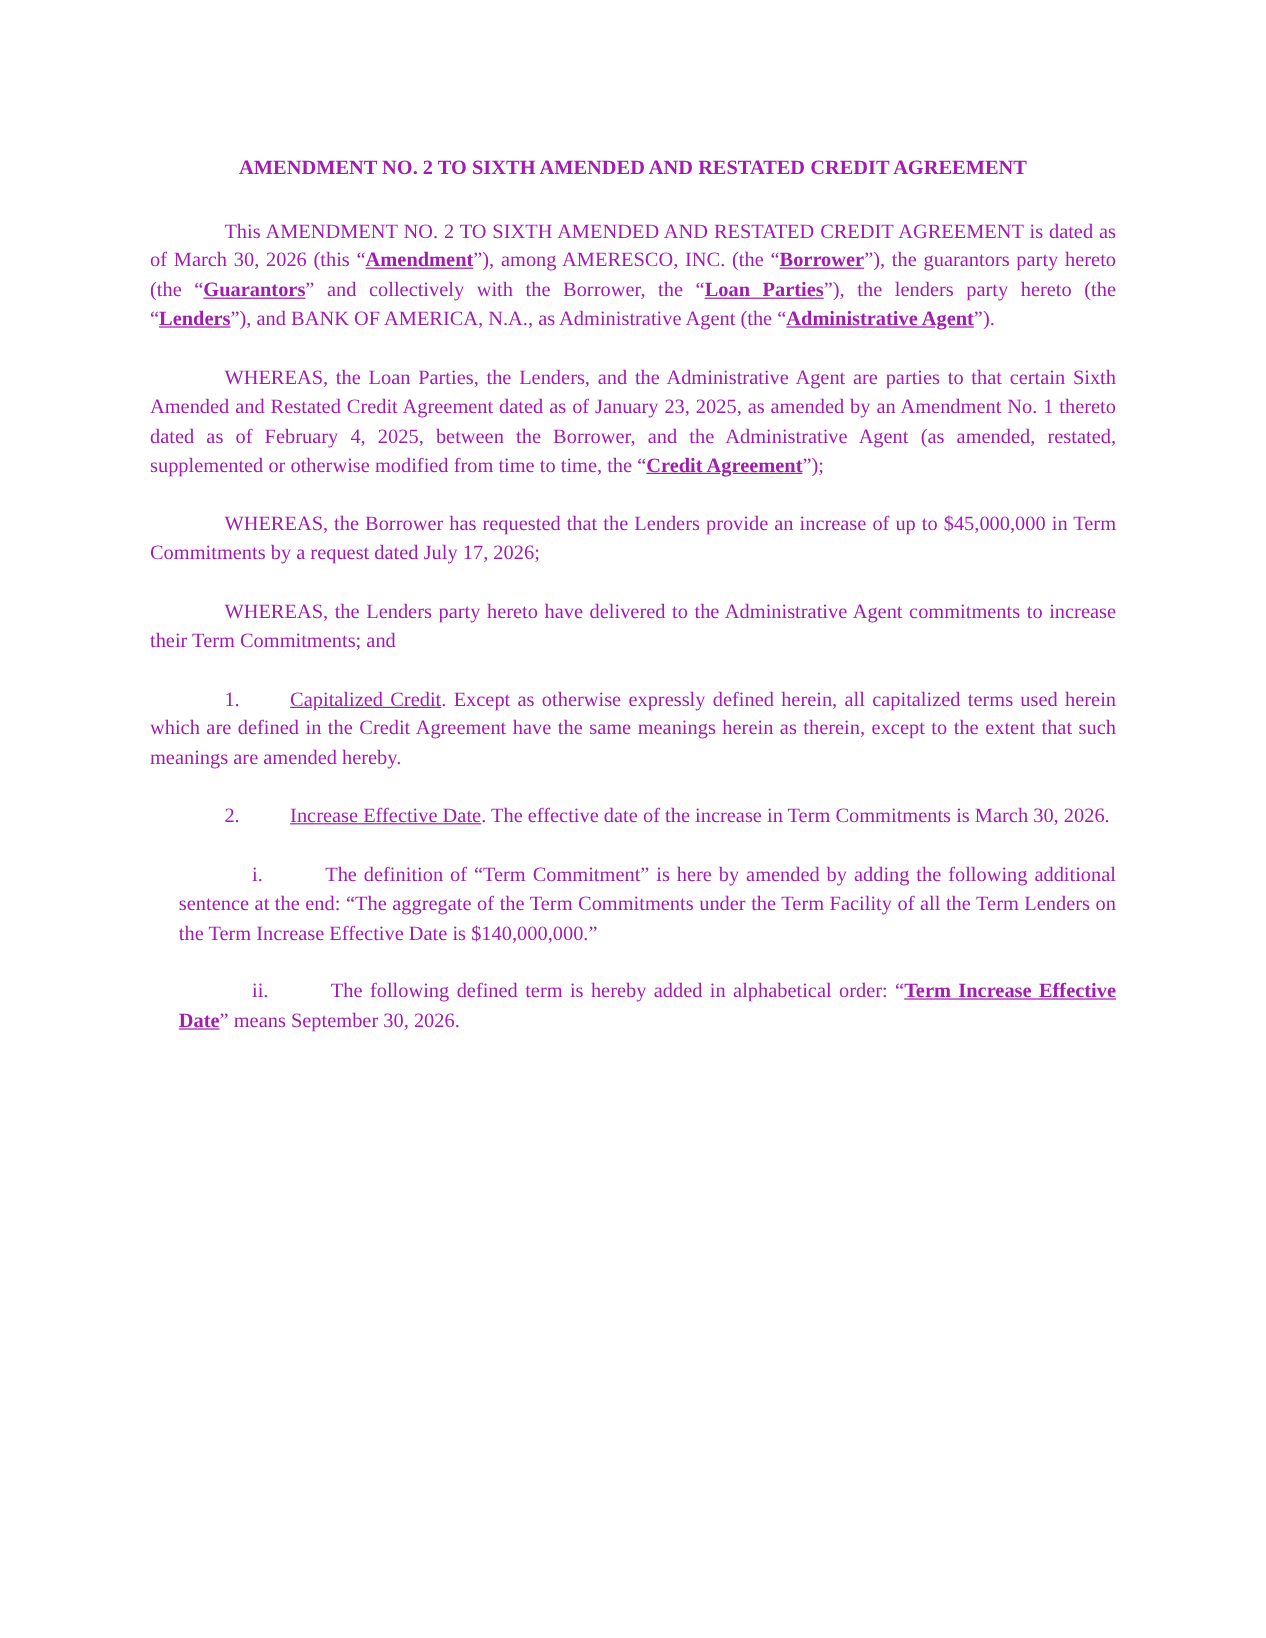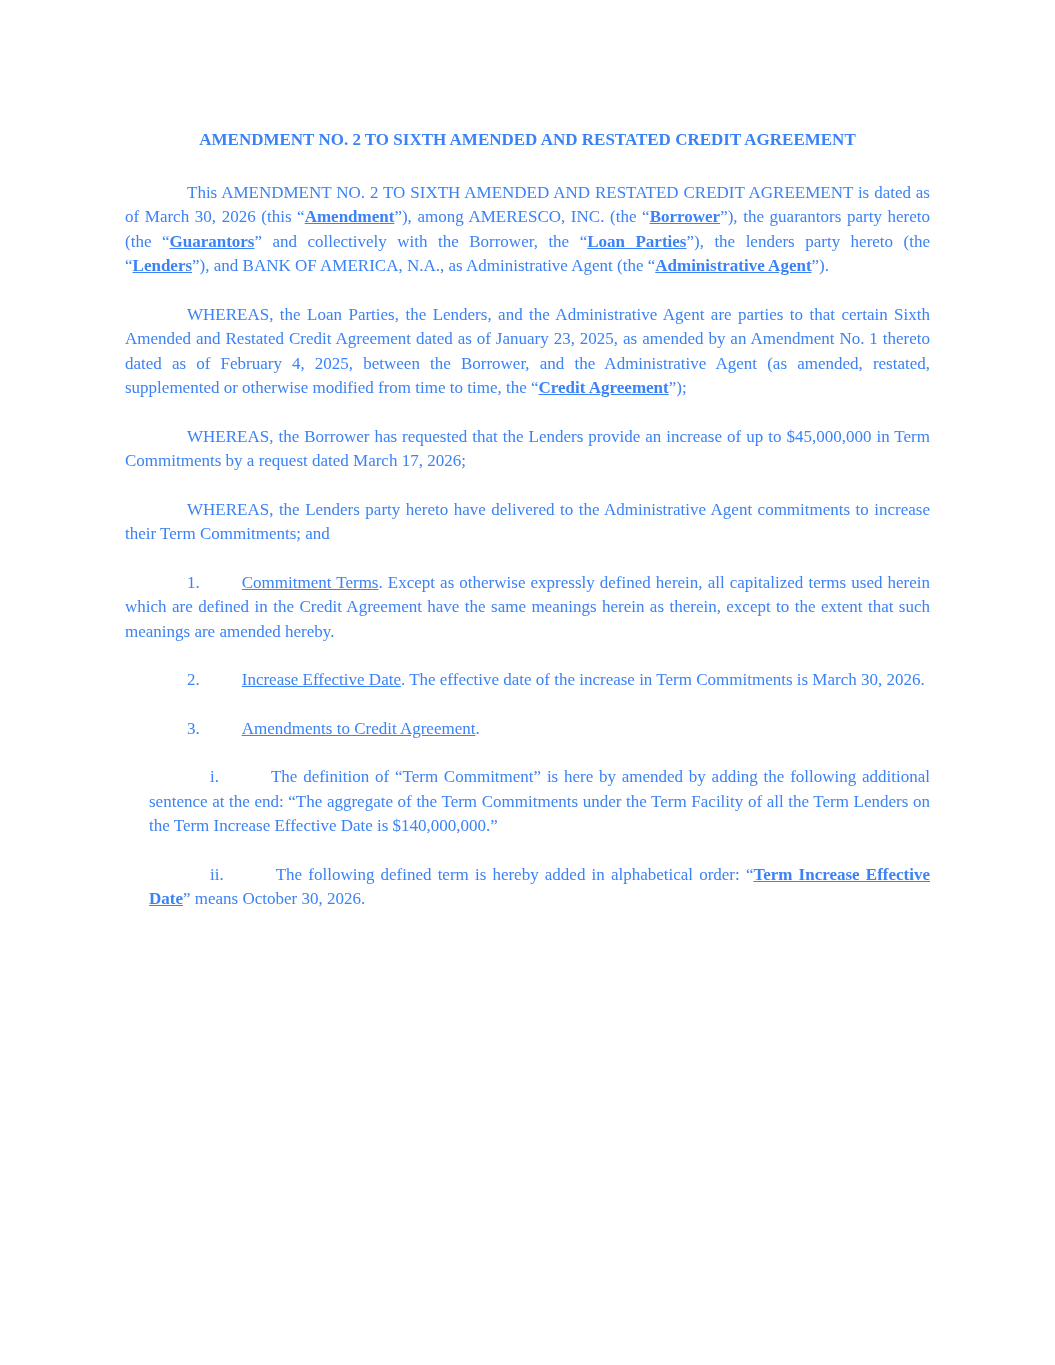--- a/index.html
+++ b/index.html
@@ -7,21 +7,21 @@
     position: relative;
     width: 1055px;
     height: 1365px;
     margin: 0 auto;
     background: #ffffff;
     box-sizing: border-box;
     padding: 128px 125px 0 125px;
     font-family: "Liberation Serif", serif;
     font-size: 17px;
     line-height: 24.5px;
-    color: #3b82f6;
+    color: #a21caf;
     overflow: hidden;
   }
   .doc-title {
     font-weight: bold;
     text-align: center;
     max-width: 700px;
     margin: 0 auto 28px auto;
   }
   p.par {
     margin: 0 0 24px 0;
@@ -42,30 +42,29 @@
 <body>
 
 <div class="page">
 
   <div class="doc-title">AMENDMENT NO. 2 TO SIXTH AMENDED AND RESTATED CREDIT AGREEMENT</div>
 
   <p class="par"><span>This AMENDMENT NO. 2 TO SIXTH AMENDED AND RESTATED CREDIT AGREEMENT is dated as of March 30, 2026 (this “</span><span class="term">Amendment</span><span>”), among AMERESCO, INC. (the “</span><span class="term">Borrower</span><span>”), the guarantors party hereto (the “</span><span class="term">Guarantors</span><span>” and collectively with the Borrower, the “</span><span class="term">Loan Parties</span><span>”), the lenders party hereto (the “</span><span class="term">Lenders</span><span>”), and BANK OF AMERICA, N.A., as Administrative Agent (the “</span><span class="term">Administrative Agent</span><span>”).</span></p>
 
   <p class="par"><span>WHEREAS, the Loan Parties, the Lenders, and the Administrative Agent are parties to that certain Sixth Amended and Restated Credit Agreement dated as of January 23, 2025, as amended by an Amendment No. 1 thereto dated as of February 4, 2025, between the Borrower, and the Administrative Agent (as amended, restated, supplemented or otherwise modified from time to time, the “</span><span class="term">Credit Agreement</span><span>”);</span></p>
 
-  <p class="par"><span>WHEREAS, the Borrower has requested that the Lenders provide an increase of up to $45,000,000 in Term Commitments by a request dated March 17, 2026;</span></p>
+  <p class="par"><span>WHEREAS, the Borrower has requested that the Lenders provide an increase of up to $45,000,000 in Term Commitments by a request dated July 17, 2026;</span></p>
 
   <p class="par"><span>WHEREAS, the Lenders party hereto have delivered to the Administrative Agent commitments to increase their Term Commitments; and</span></p>
 
 
 
-  <p class="par"><span>1.</span><span class="sp-num"></span><span class="u">Commitment Terms</span><span>. Except as otherwise expressly defined herein, all capitalized terms used herein which are defined in the Credit Agreement have the same meanings herein as therein, except to the extent that such meanings are amended hereby.</span></p>
+  <p class="par"><span>1.</span><span class="sp-num"></span><span class="u">Capitalized Credit</span><span>. Except as otherwise expressly defined herein, all capitalized terms used herein which are defined in the Credit Agreement have the same meanings herein as therein, except to the extent that such meanings are amended hereby.</span></p>
 
   <p class="par"><span>2.</span><span class="sp-num"></span><span class="u">Increase Effective Date</span><span>.  The effective date of the increase in Term Commitments is March 30, 2026.</span></p>
 
-  <p class="par"><span>3.</span><span class="sp-num"></span><span class="u">Amendments to Credit Agreement</span><span>.</span></p>
 
 
   <p class="par roman"><span>i.</span><span class="sp-rom"></span><span>The definition of “Term Commitment” is here by amended by adding the following additional sentence at the end: “The aggregate of the Term Commitments under the Term Facility of all the Term Lenders on the Term Increase Effective Date is $140,000,000.”</span></p>
 
-  <p class="par roman"><span>ii.</span><span class="sp-rom"></span><span>The following defined term is hereby added in alphabetical order: “</span><span class="term">Term Increase Effective Date</span><span>” means October 30, 2026.</span></p>
+  <p class="par roman"><span>ii.</span><span class="sp-rom"></span><span>The following defined term is hereby added in alphabetical order: “</span><span class="term">Term Increase Effective Date</span><span>” means September 30, 2026.</span></p>
 
 </div>
 
 </body></html>

